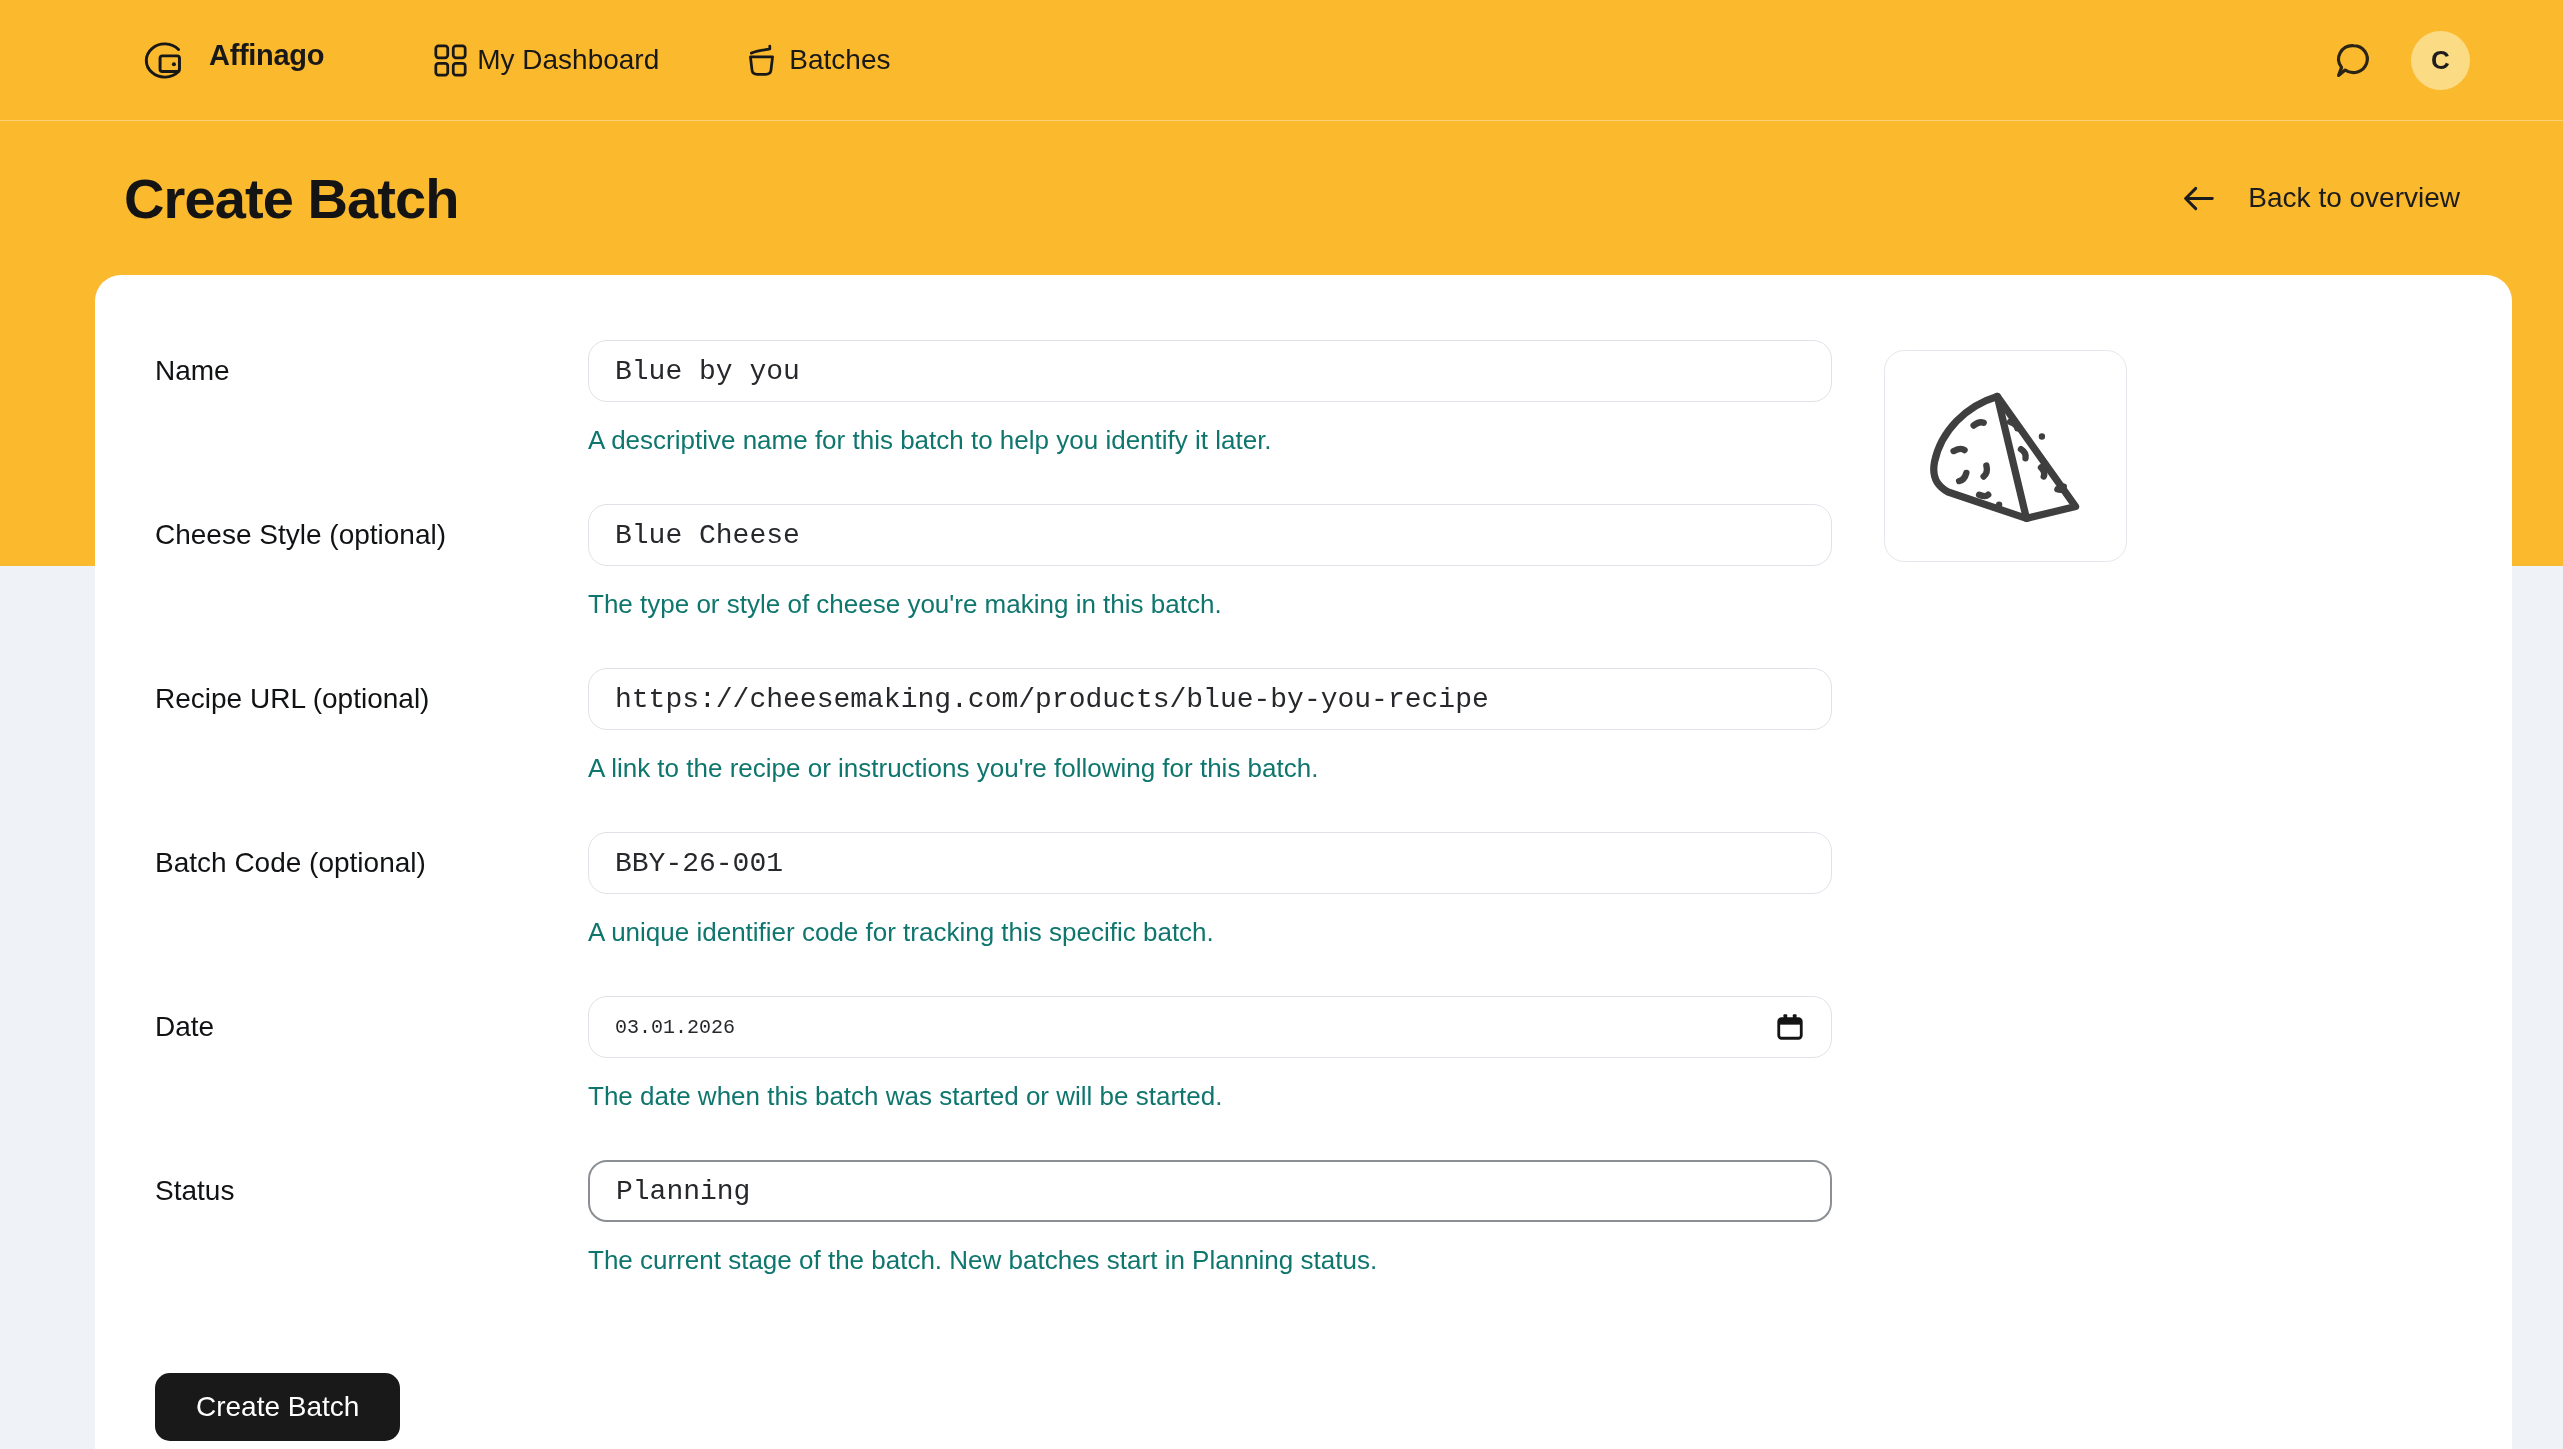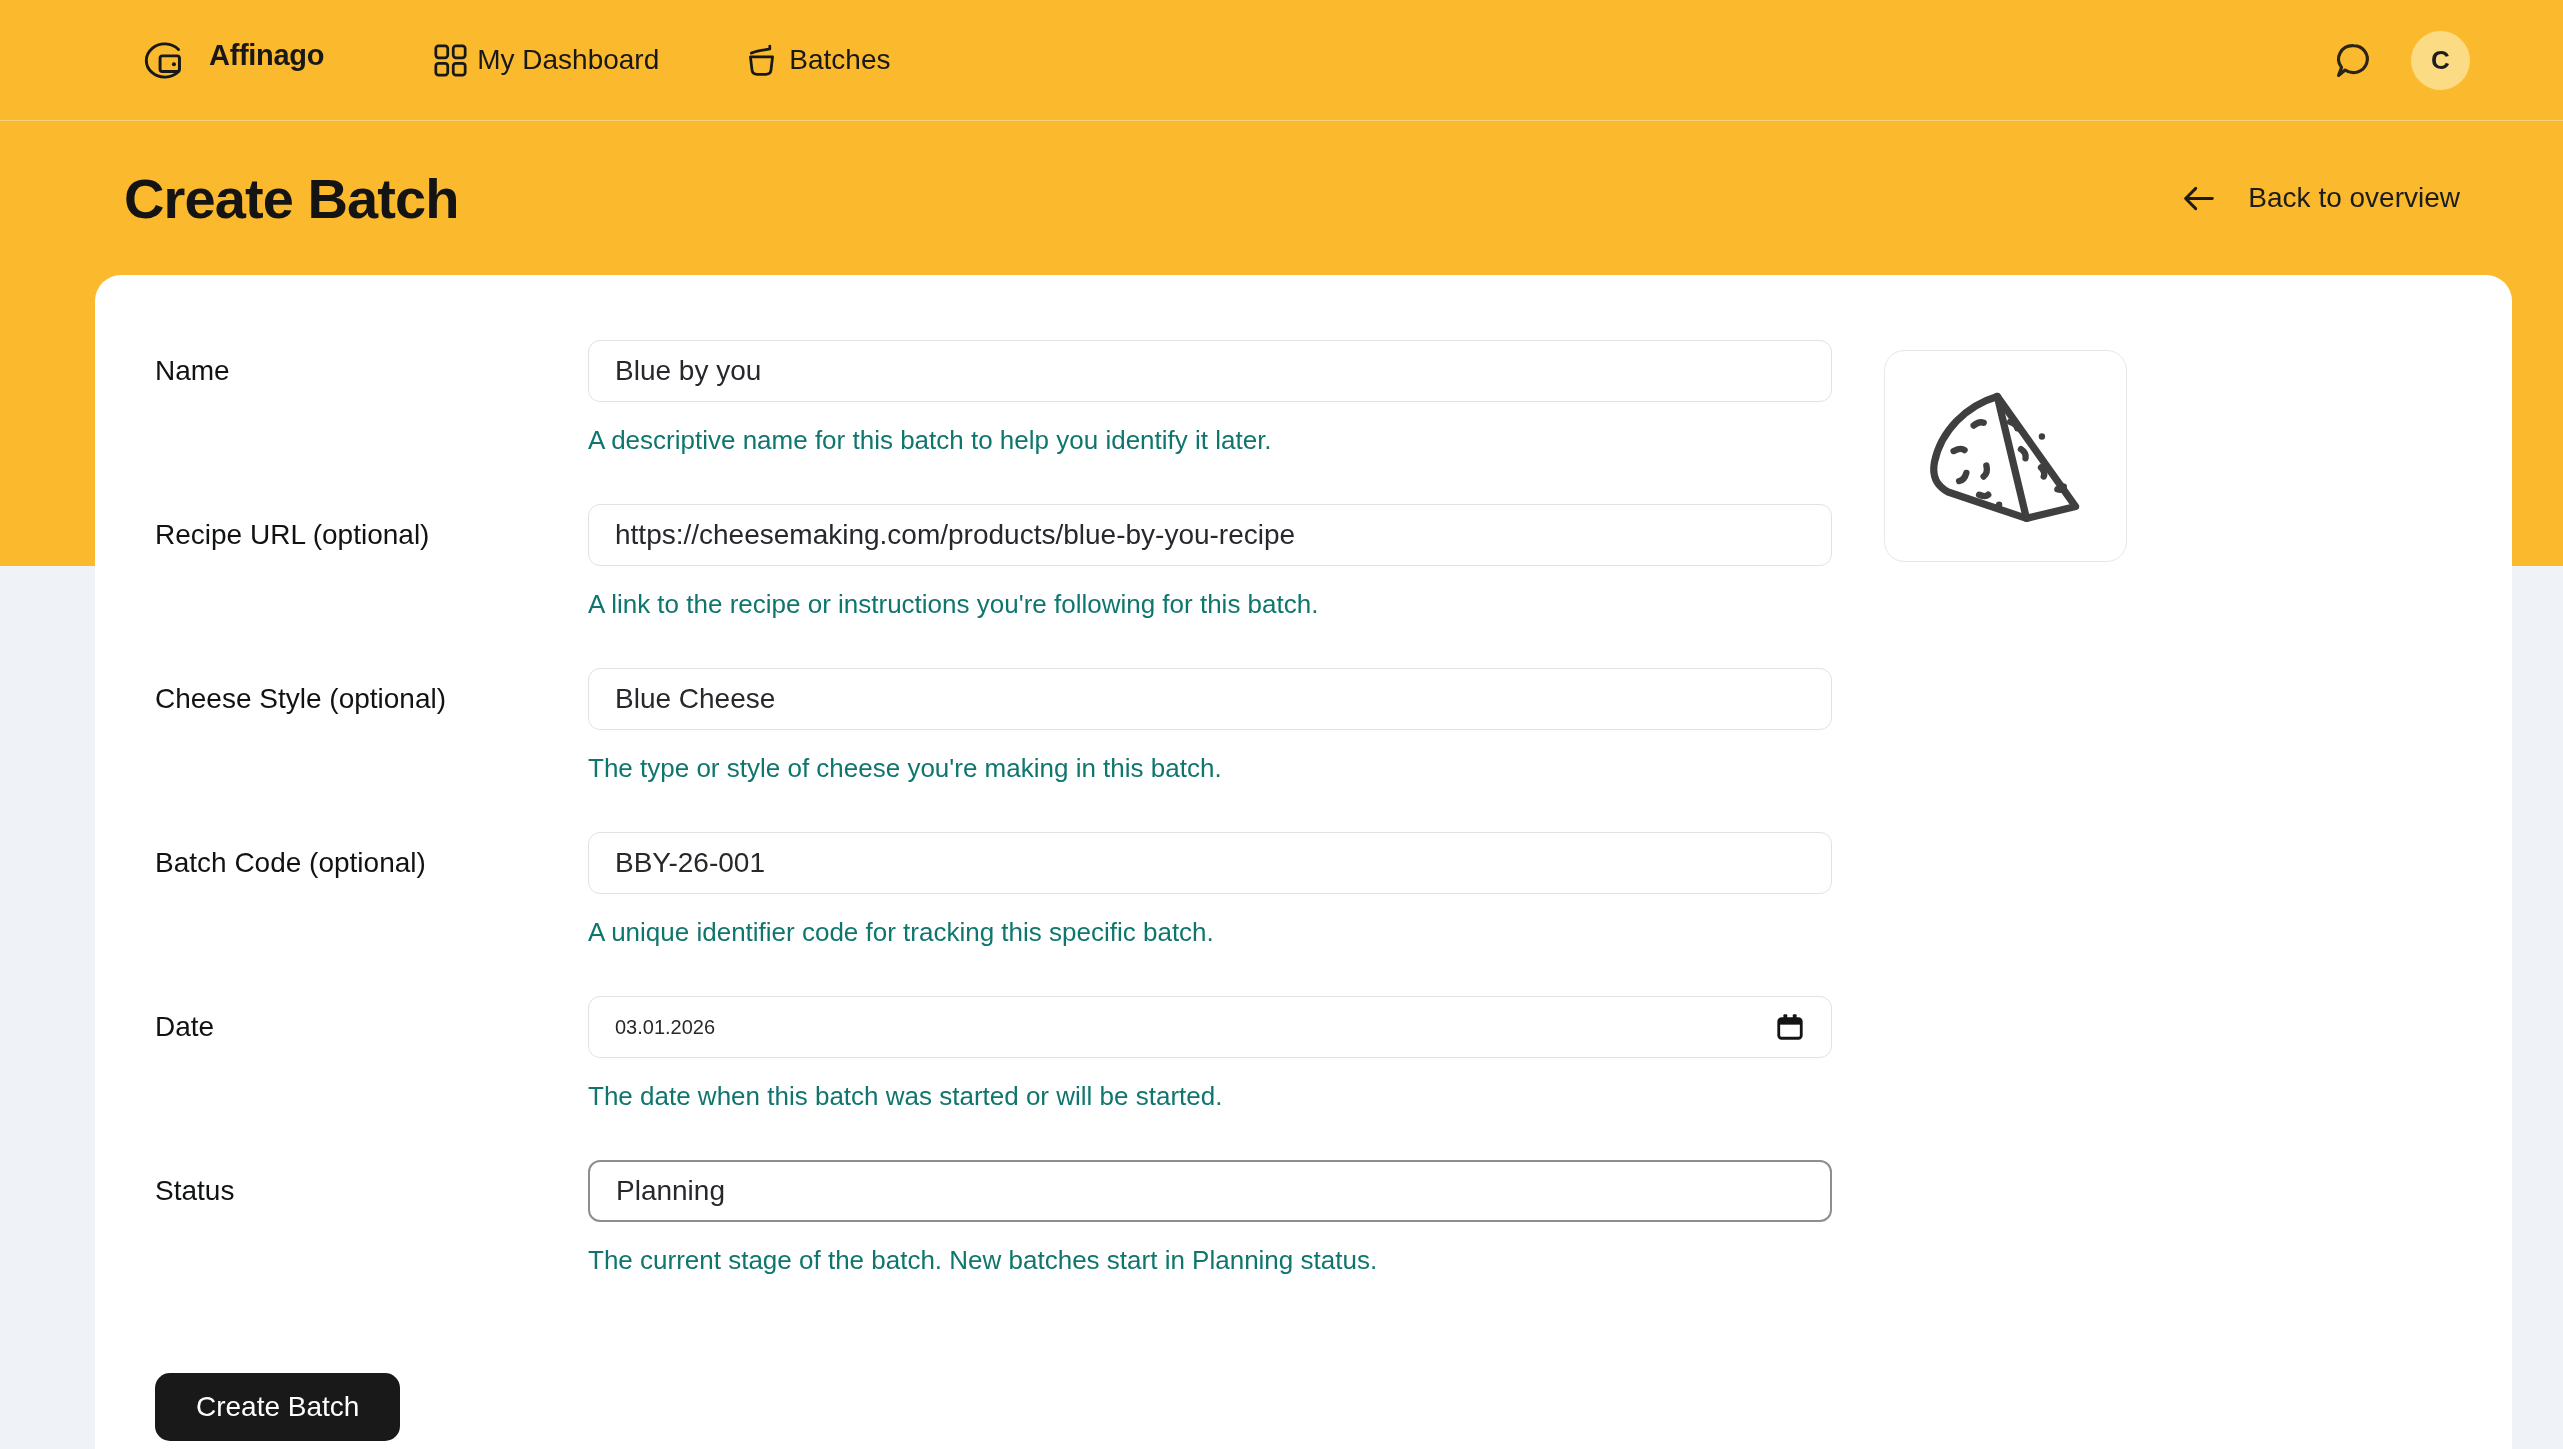--- a/index.html
+++ b/index.html
@@ -52,22 +52,22 @@
     padding:65px 0 0 60px;
   }
   .form-row { display:flex; margin-bottom:48px;gap:24px; }
   .field-label {
     width:409px; font-size:28px; font-weight:500; color:#101214;
     line-height:62px; flex:0 0 409px;
   }
   .field-col { display:flex; flex-direction:column; }
   .text-input {
     width:1244px; height:62px;
-    border:1.9px solid #dfe2e7; border-radius:12px;
-    background:#fff; font-family:Liberation Sans, sans-serif;
+    border:1.9px solid #dfe2e7; border-radius:19px;
+    background:#fff; font-family:Liberation Mono, monospace;
     font-size:28px; color:#26282b; padding:0 26px;
     outline:none; display:flex; align-items:center;
   }
   input.text-input { display:block; }
   .helper {
     margin-top:22px; font-size:26px; line-height:32px; color:#0f766e;
   }
   
   .date-wrap { justify-content:space-between; cursor:text; }
   .date-value { font-size:20px; color:#26282b; }
@@ -160,33 +160,33 @@
   <div class="form-row">
     <label class="field-label">Name</label>
     <div class="field-col">
       <input class="text-input" type="text" value="Blue by you" style="">
       <div class="helper">A descriptive name for this batch to help you identify it later.</div>
     </div>
   </div>
 
   
   <div class="form-row">
+    <label class="field-label">Cheese Style (optional)</label>
+    <div class="field-col">
+      <input class="text-input" type="text" value="Blue Cheese" style="">
+      <div class="helper">The type or style of cheese you're making in this batch.</div>
+    </div>
+  </div>
+
+  
+  <div class="form-row">
     <label class="field-label">Recipe URL (optional)</label>
     <div class="field-col">
       <input class="text-input" type="text" value="https://cheesemaking.com/products/blue-by-you-recipe" style="">
       <div class="helper">A link to the recipe or instructions you're following for this batch.</div>
-    </div>
-  </div>
-
-  
-  <div class="form-row">
-    <label class="field-label">Cheese Style (optional)</label>
-    <div class="field-col">
-      <input class="text-input" type="text" value="Blue Cheese" style="">
-      <div class="helper">The type or style of cheese you're making in this batch.</div>
     </div>
   </div>
 
   
   <div class="form-row">
     <label class="field-label">Batch Code (optional)</label>
     <div class="field-col">
       <input class="text-input" type="text" value="BBY-26-001" style="">
       <div class="helper">A unique identifier code for tracking this specific batch.</div>
     </div>

